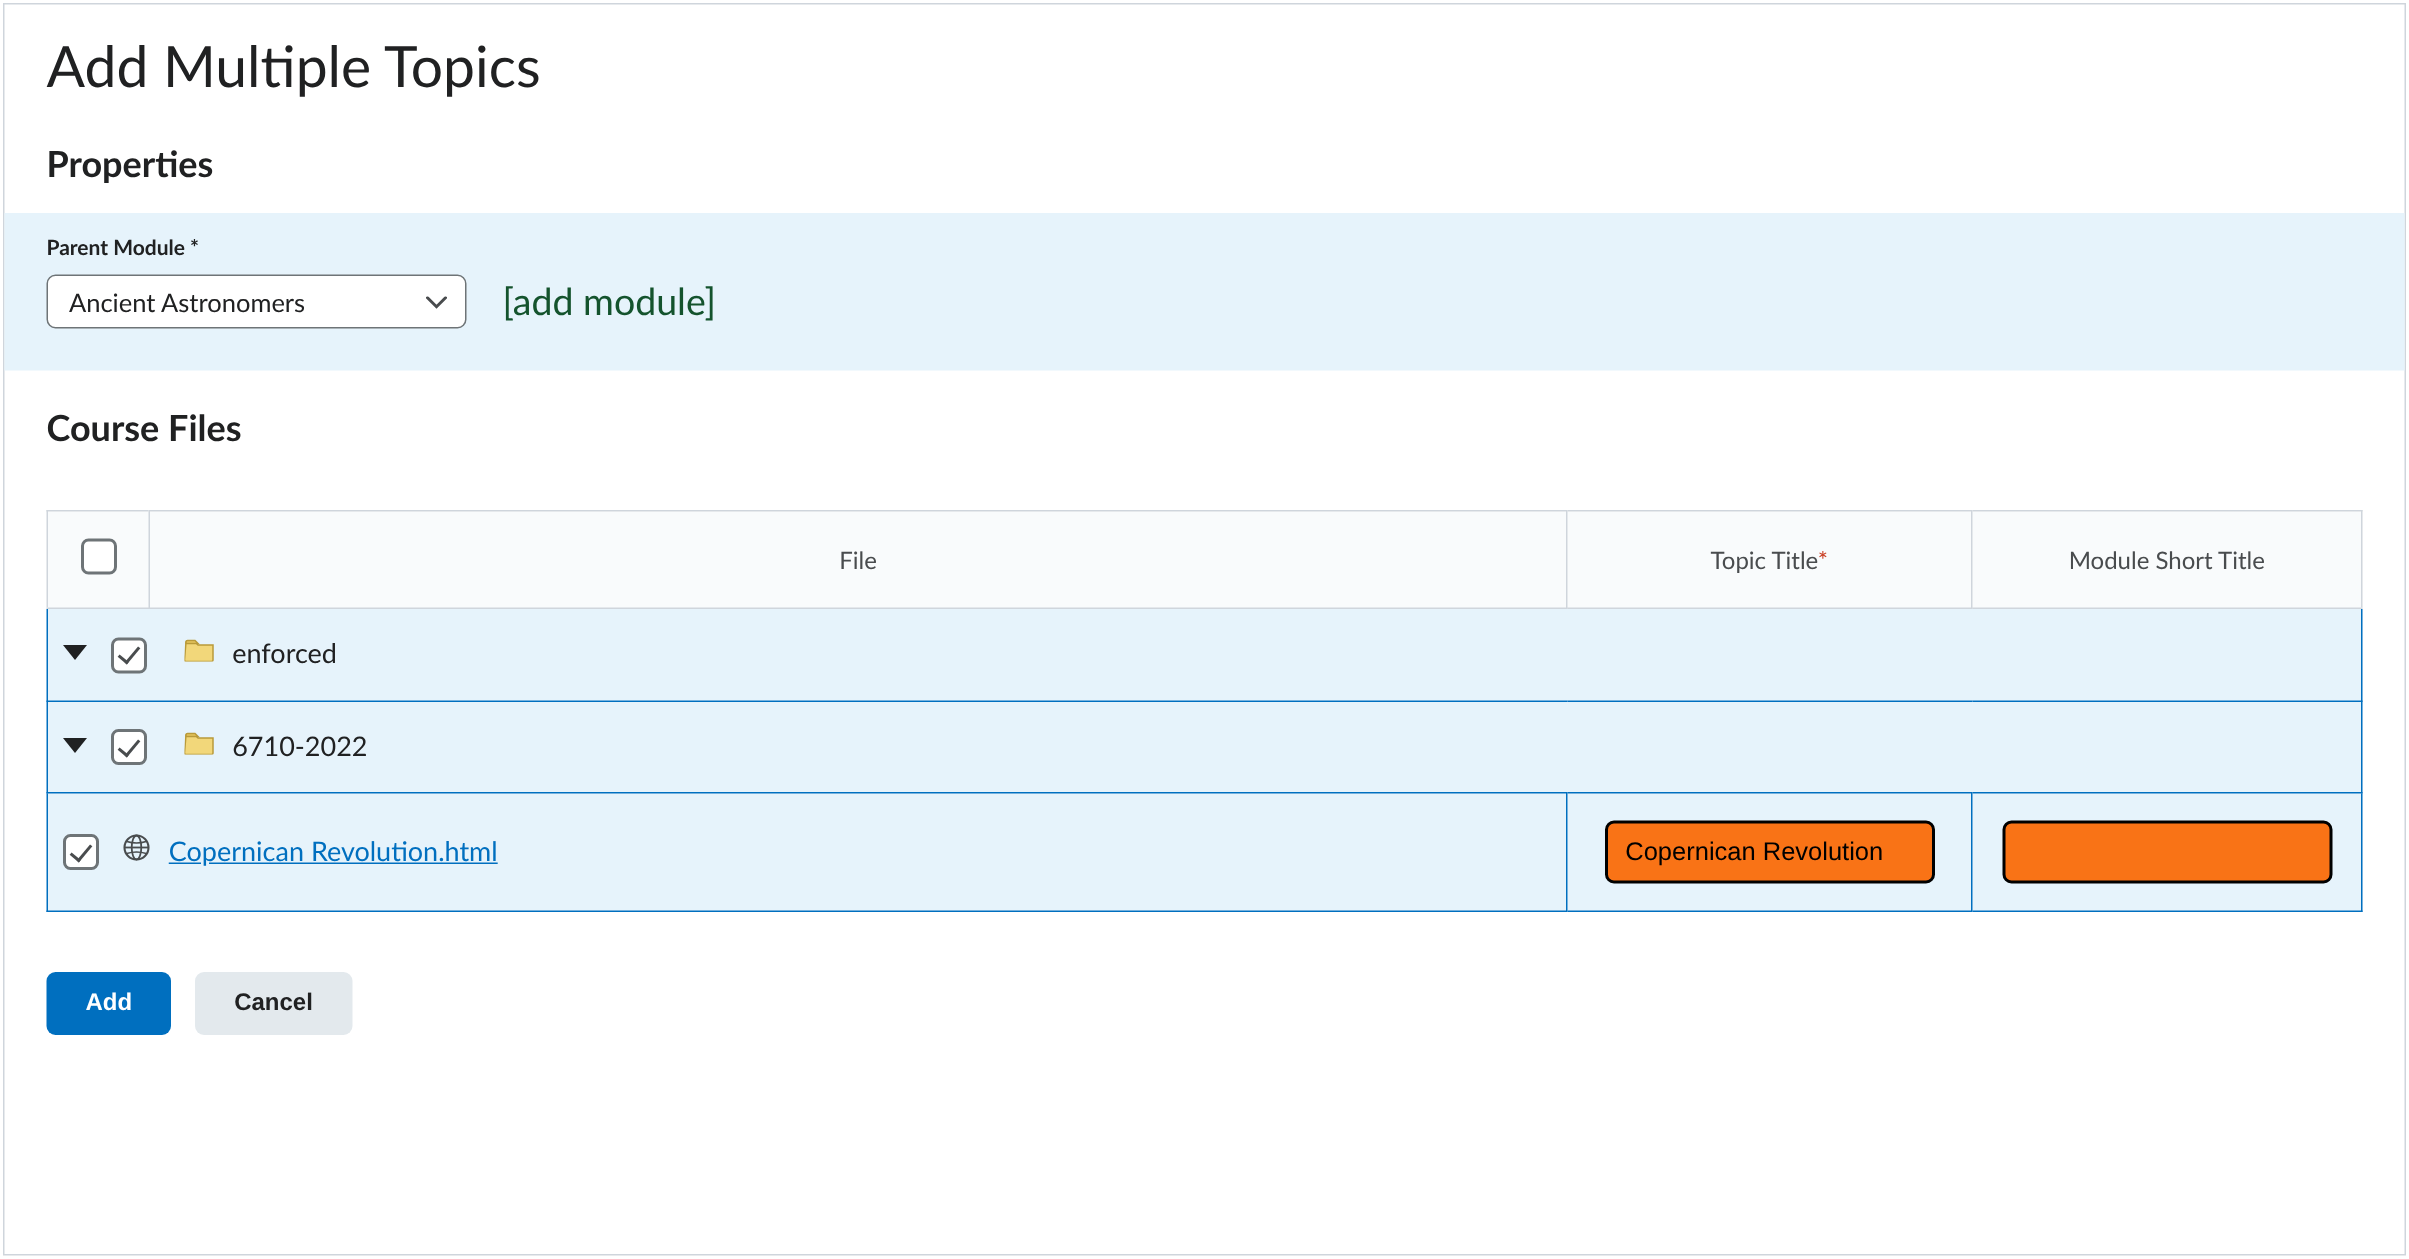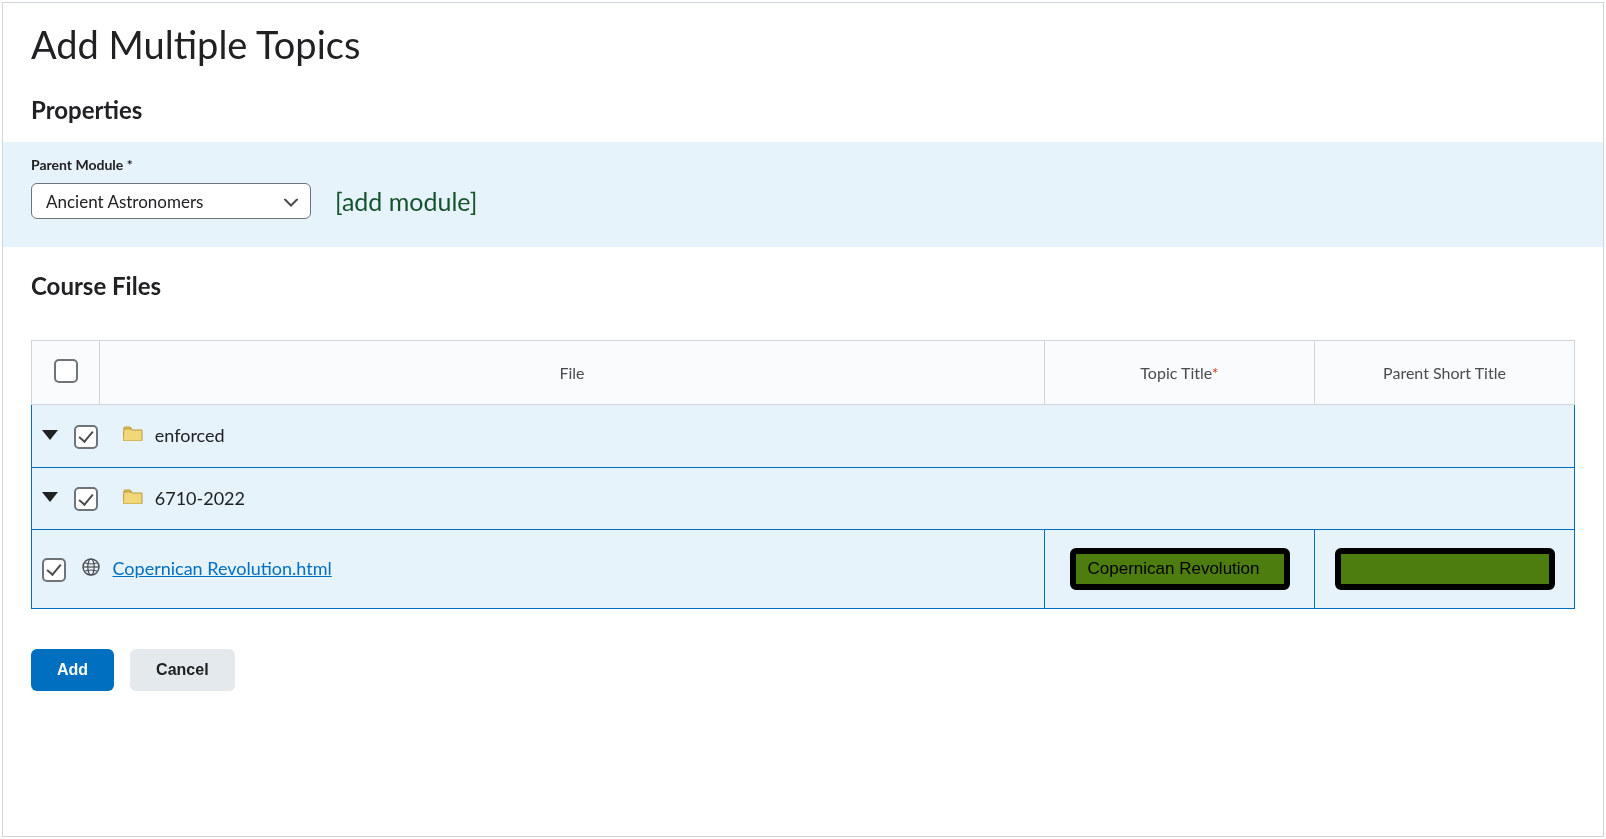--- a/index.html
+++ b/index.html
@@ -155,25 +155,25 @@
     color: #006fbf;
     text-decoration: underline;
     cursor: pointer;
   }
   .indent-0 { padding-left: 10px; }
   .indent-1 { padding-left: 64px; }
   .indent-2 { padding-left: 126px; }
   .text-input {
     width: 220px;
     height: 42px;
-    border: 6px solid #000000;
+    border: 2px solid #000000;
     border-radius: 6px;
     font-size: 17px;
     padding: 0 12px;
-    background: #4d7c0f;
+    background: #f97316;
   }
   .buttons-row {
     margin-top: 40px;
     display: flex;
     gap: 16px;
   }
   .btn {
     border: none;
     border-radius: 6px;
     font-size: 16px;
@@ -230,21 +230,21 @@
         </colgroup>
         <thead>
           <tr>
             <th>
               <span class="checkbox"></span>
             </th>
             <th>File</th>
             <th>
               <span>Topic Title</span><span class="req-star">*</span>
             </th>
-            <th>Parent Short Title</th>
+            <th>Module Short Title</th>
           </tr>
         </thead>
         <tbody>
           <tr class="selected">
             <td colspan="4" class="indent-0">
               <span class="expander"></span>
               <span class="checkbox checked"></span>
               &nbsp;&nbsp;&nbsp;&nbsp;
               <span class="folder-icon">
                 <svg width="20" height="16" viewBox="0 0 20 16">

